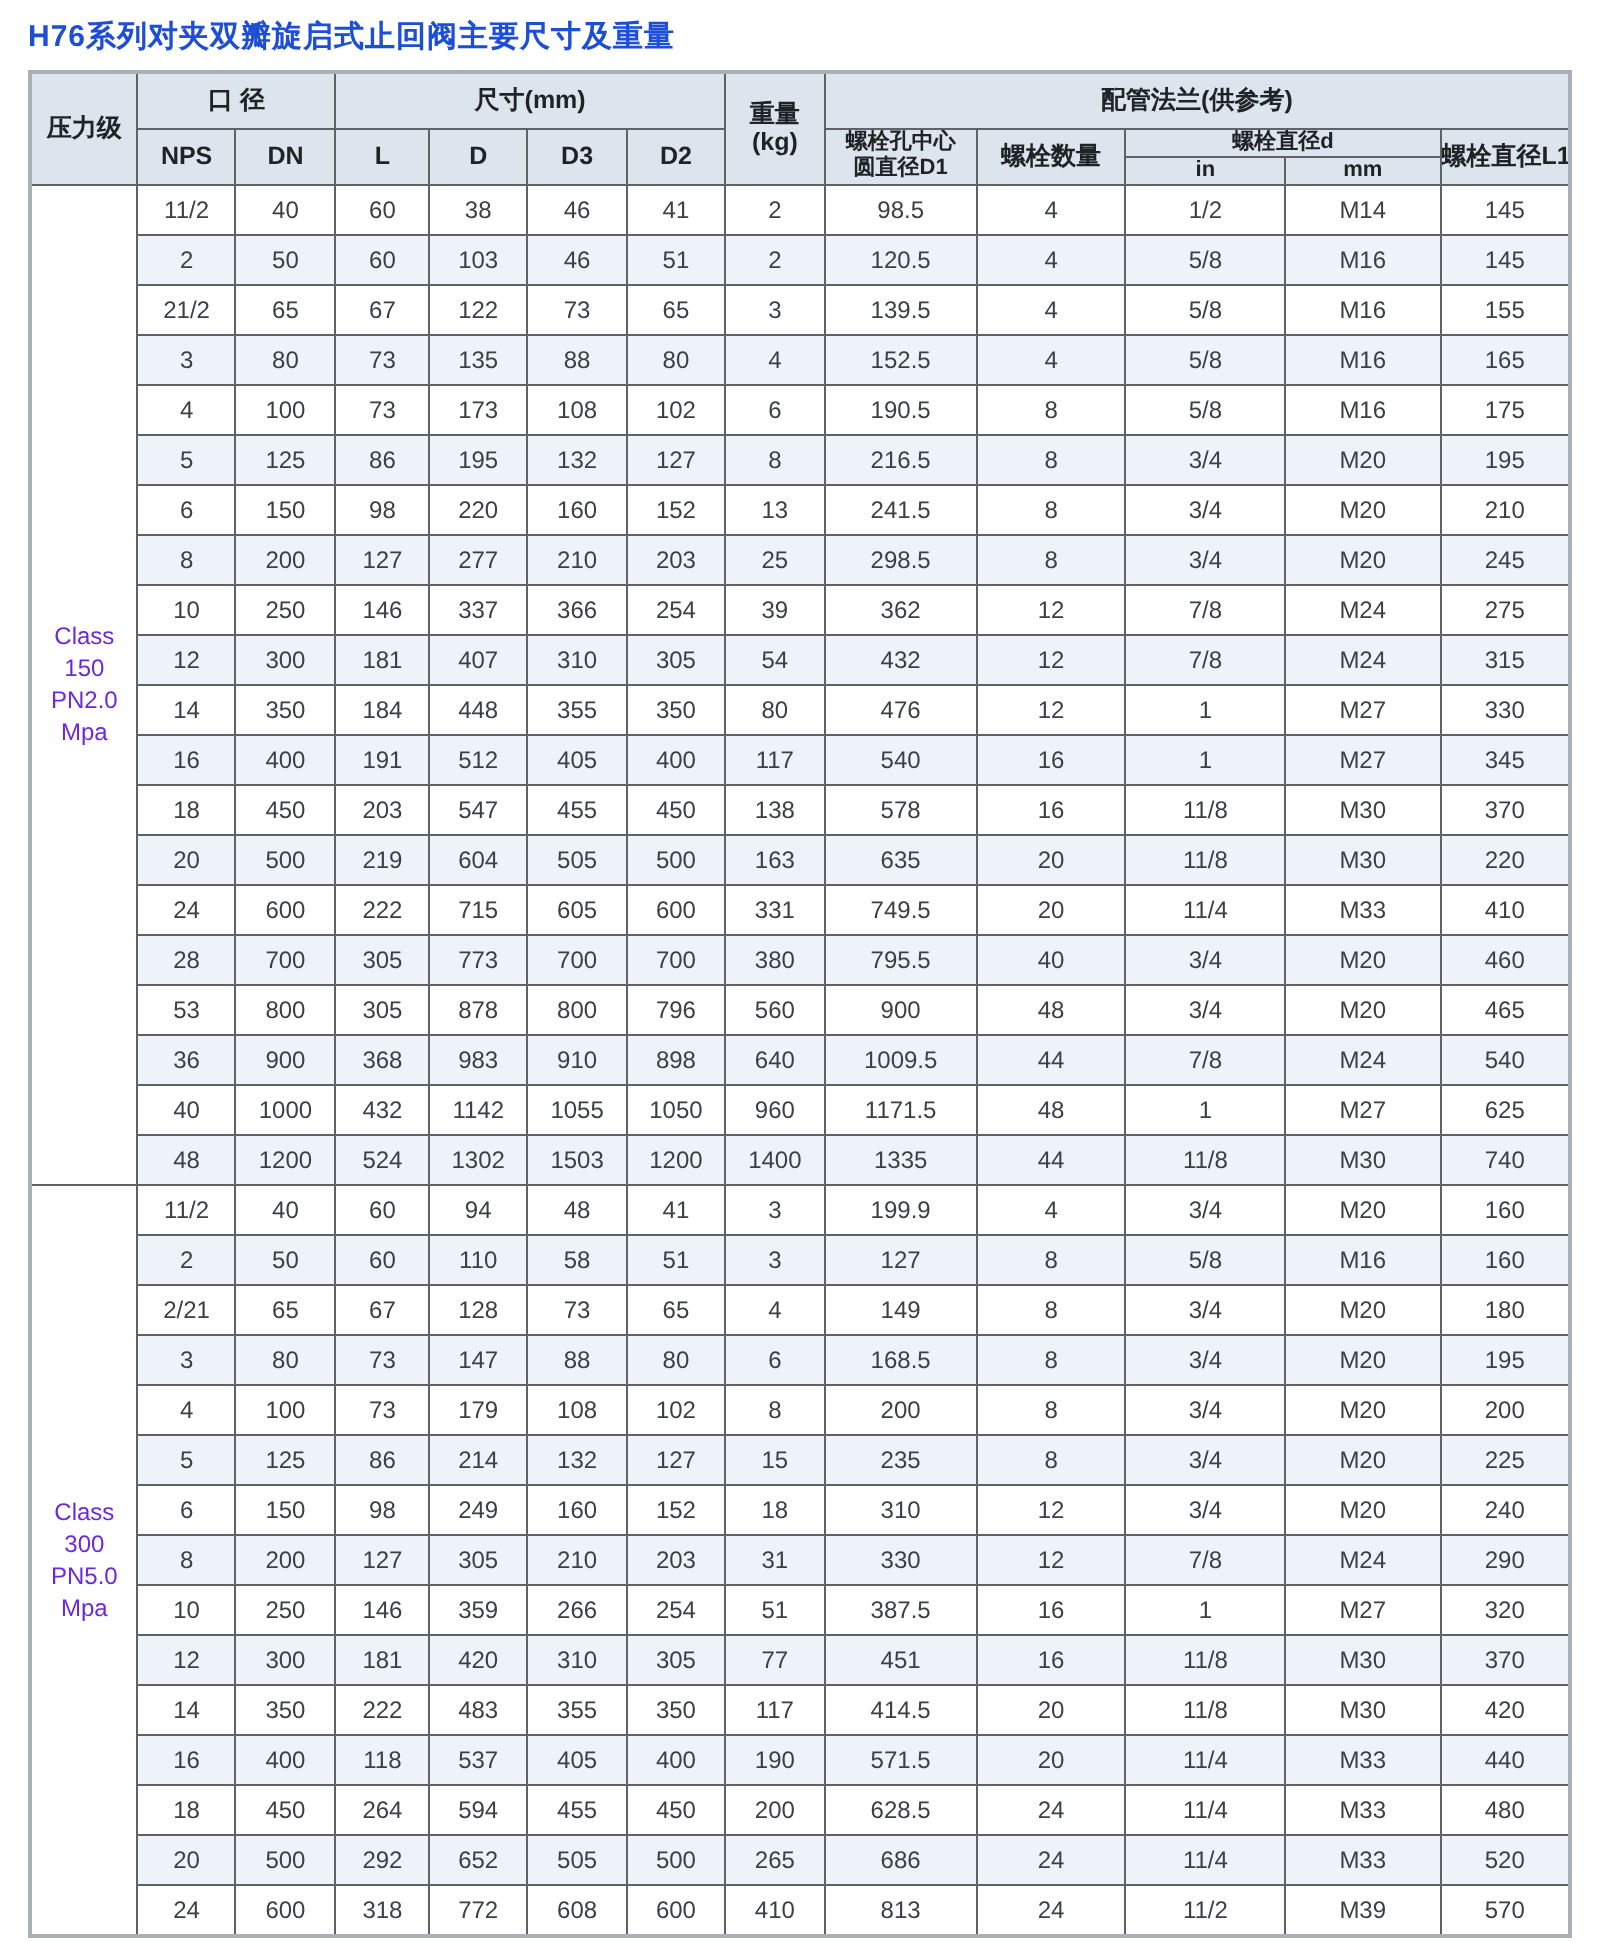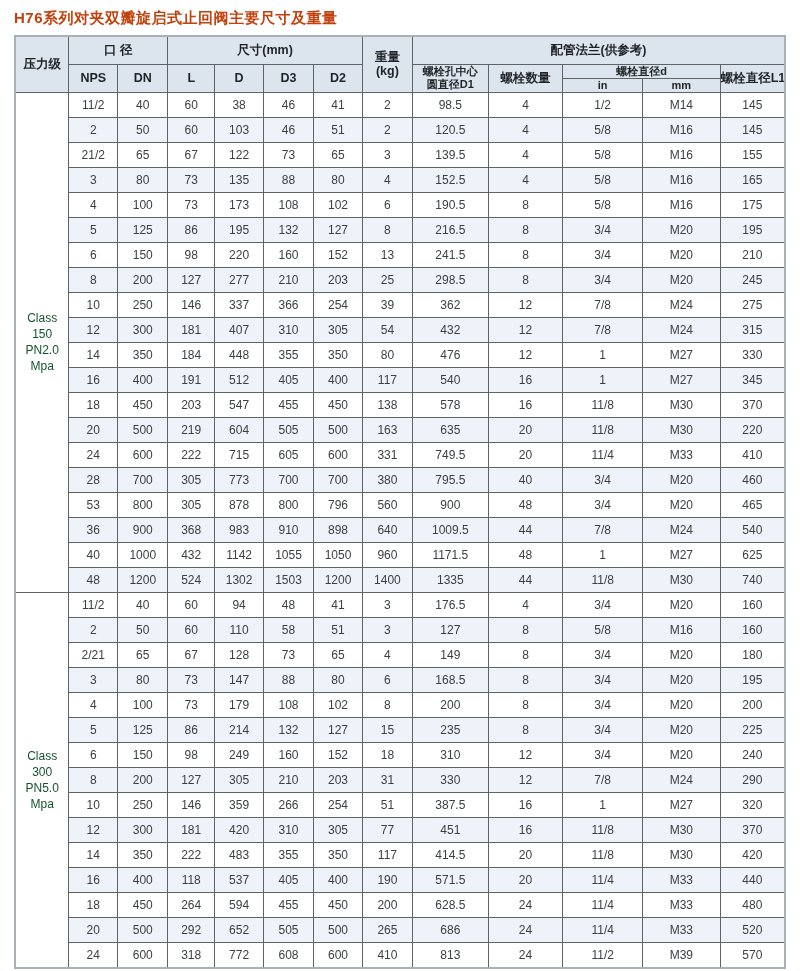--- a/index.html
+++ b/index.html
@@ -10,21 +10,21 @@
     font-family: "Liberation Sans", "DejaVu Sans", sans-serif;
   }
   .page {
     width: 800px;
     height: 971px;
     box-sizing: border-box;
   }
   .doc-title {
     font-size: 15px;
     font-weight: bold;
-    color: #c2410c;
+    color: #1d4ed8;
     margin: 9px 0 7px 14px;
     letter-spacing: 0.5px;
   }
   table.spec-table {
     border-collapse: collapse;
     table-layout: fixed;
     width: 772px;
     margin-left: 14px;
     border: 2px solid #a9b0b7;
   }
@@ -52,21 +52,21 @@
     font-size: 12px;
     color: #3c4043;
     height: 24px;
     background: #ffffff;
   }
   tbody tr { height: 25px; }
   tbody tr.alt td { background: #eef3f9; }
   td.class-label {
     background: #ffffff !important;
     font-size: 12px;
-    color: #14532d;
+    color: #6d28d9;
   }
   td.class-label div { line-height: 16px; }
   
   col.c-class { width: 7.0%; }
   col.c-nps   { width: 6.35%; }
   col.c-dn    { width: 6.5%; }
   col.c-l     { width: 6.1%; }
   col.c-d     { width: 6.35%; }
   col.c-d3    { width: 6.5%; }
   col.c-d2    { width: 6.35%; }
@@ -424,21 +424,21 @@
             <div>PN5.0</div>
             <div>Mpa</div>
           </td>
           <td>11/2</td>
           <td>40</td>
           <td>60</td>
           <td>94</td>
           <td>48</td>
           <td>41</td>
           <td>3</td>
-          <td>176.5</td>
+          <td>199.9</td>
           <td>4</td>
           <td>3/4</td>
           <td>M20</td>
           <td>160</td>
         </tr>
         <tr class="alt">
           <td>2</td>
           <td>50</td>
           <td>60</td>
           <td>110</td>

